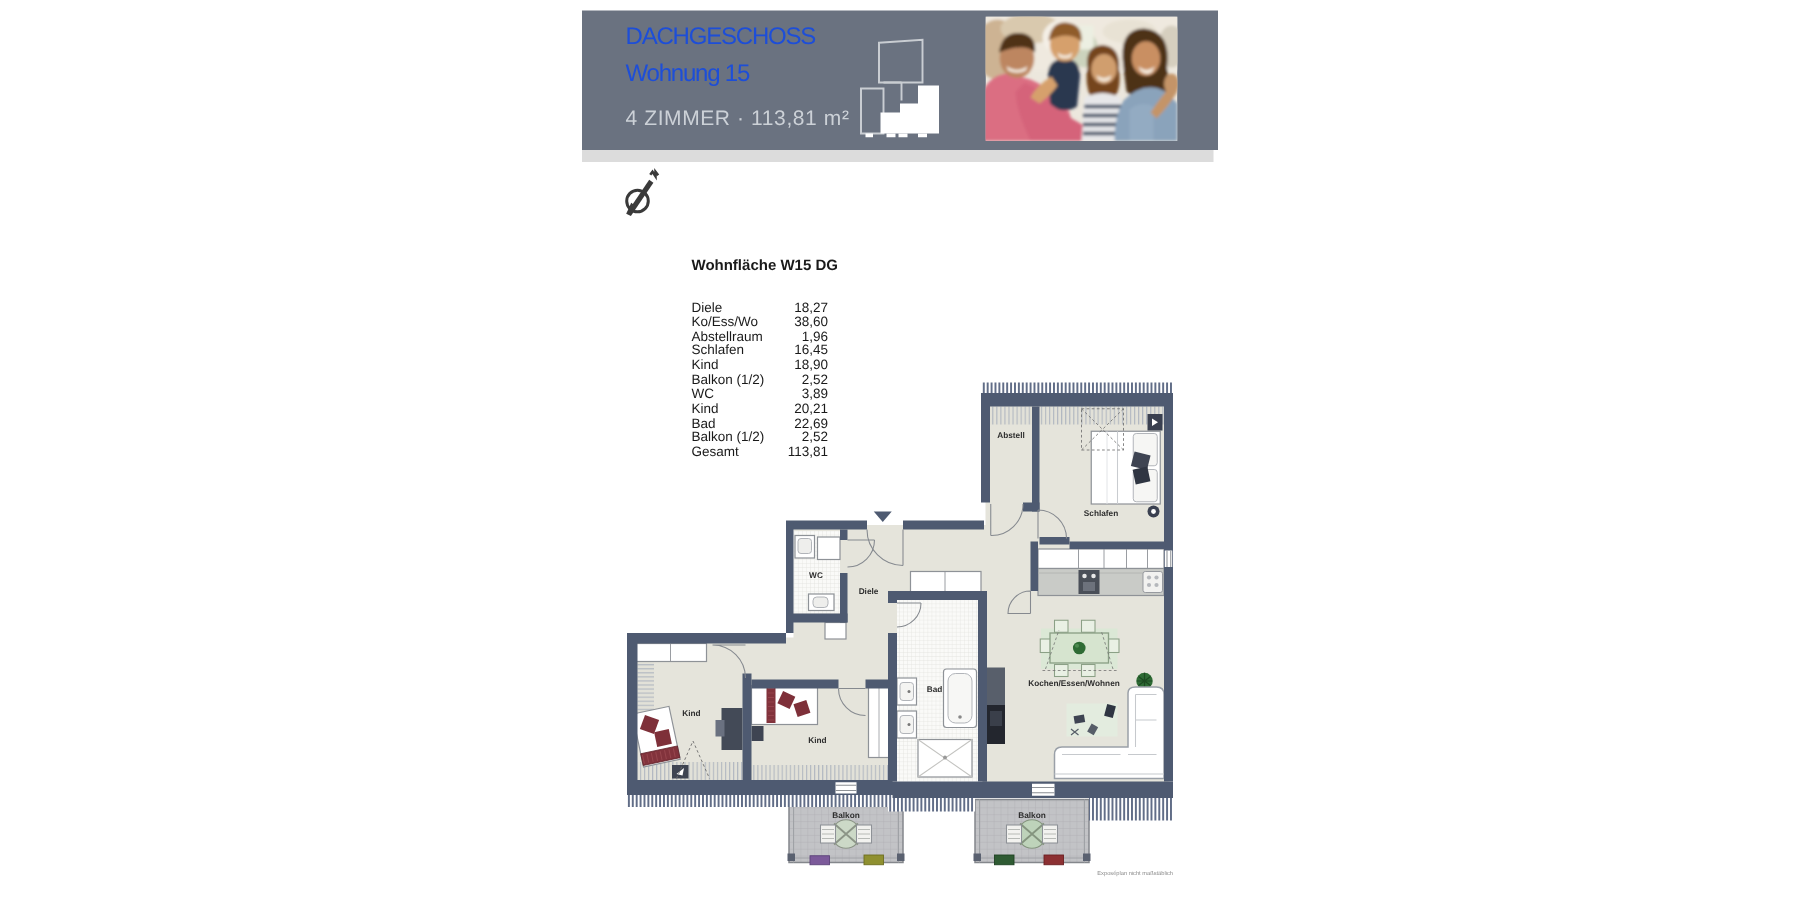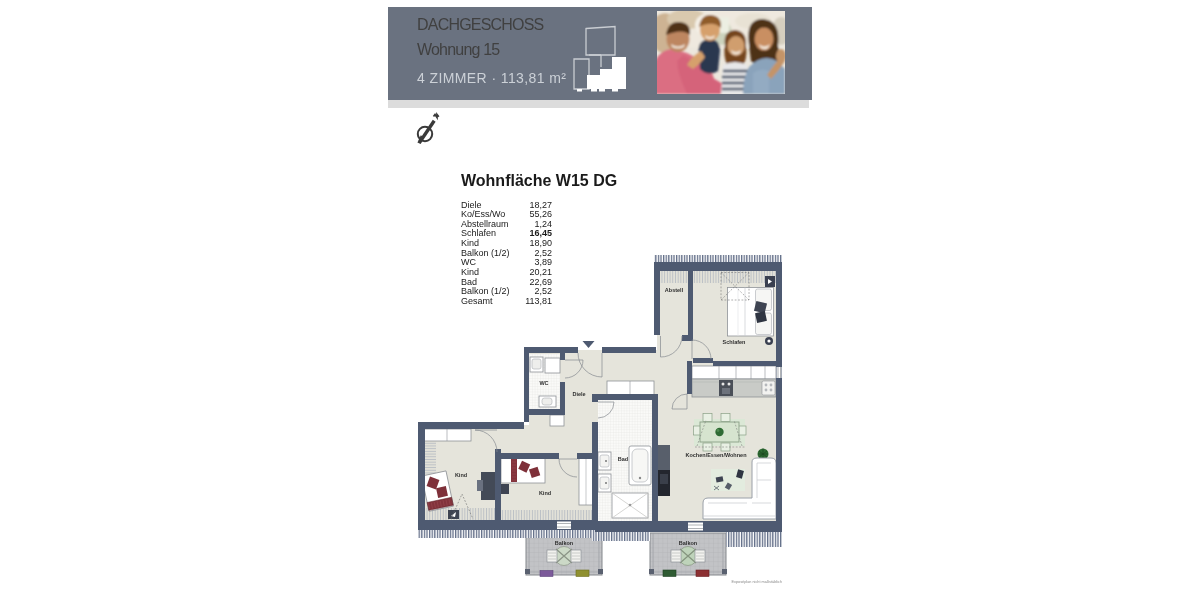--- a/index.html
+++ b/index.html
@@ -6,21 +6,21 @@
   body{font-family:"Liberation Sans", sans-serif;position:relative;}
   .abs{position:absolute;}
 </style>
 </head>
 <body>
 
 <div class="abs" style="left:388px;top:7px;width:424px;height:93px;background:#6a7280;"></div>
 
 <div class="abs" style="left:388px;top:100px;width:421px;height:8px;background:#dcdcdc;"></div>
 
-<div class="abs" style="left:417px;top:11.5px;color:#404040;font-size:16px;line-height:25px;letter-spacing:-0.8px;">DACHGESCHOSS<br>Wohnung 15</div>
+<div class="abs" style="left:417px;top:11.5px;color:#1d4ed8;font-size:16px;line-height:25px;letter-spacing:-0.8px;">DACHGESCHOSS<br>Wohnung 15</div>
 
 <div class="abs" style="left:417px;top:72.5px;color:#ccd1d7;font-size:14px;line-height:10px;letter-spacing:0.4px;">4 ZIMMER · 113,81 m²</div>
 
 <svg class="abs" style="left:568px;top:20px;" width="66" height="75" viewBox="0 0 66 75">
   <g fill="none" stroke="#c9cdd2" stroke-width="1.3">
     <path d="M18 8.5 L47 6.5 L47 35 L18 35 Z"></path>
     <path d="M6 39 L21 39 L21 69 L6 69 Z"></path>
     <path d="M21 35 L33 35 M33 35 L33 47"></path>
   </g>
   <path fill="#ffffff" d="M19 55 L32 55 L32 49 L44 49 L44 37 L58 37 L58 69 L19 69 Z"></path>
@@ -89,27 +89,27 @@
   </g>
 </svg>
 
 <svg class="abs" style="left:408px;top:108px;" width="40" height="42" viewBox="0 0 40 42">
   <circle cx="17" cy="26" r="7.2" fill="none" stroke="#3a3a3a" stroke-width="2"></circle>
   <path d="M9.5 34.5 L24.8 11.8 L27.6 13.8 L12.6 36 Z" fill="#3a3a3a"></path>
   <path d="M9.5 34.5 L16.2 29.6 L12.8 27.2 Z" fill="#3a3a3a"></path>
   <path d="M25.5 8.5 L27 6.5 L29 9.5 L29 6.5 L30.8 8.8" stroke="#3a3a3a" stroke-width="1.7" fill="none"></path>
 </svg>
 
-<div class="abs" style="left:461px;top:171.5px;font-size:16px;font-weight:bold;color:#1a1a1a;">Wohnfläche W15 DG</div>
+<div class="abs" style="left:461px;top:171.5px;font-size:10px;font-weight:bold;color:#1a1a1a;">Wohnfläche W15 DG</div>
 
 <div class="abs" style="left:461px;top:200.5px;width:91px;font-size:9px;line-height:9.65px;color:#1a1a1a;">
   <div>Diele<span style="float:right;margin-left:21px;">18,27</span></div>
-  <div>Ko/Ess/Wo<span style="float:right;">55,26</span></div>
-  <div>Abstellraum<span style="float:right;">1,24</span></div>
-  <div>Schlafen<span style="float:right;font-weight:bold;">16,45</span></div>
+  <div>Ko/Ess/Wo<span style="float:right;">38,60</span></div>
+  <div>Abstellraum<span style="float:right;">1,96</span></div>
+  <div>Schlafen<span style="float:right;">16,45</span></div>
   <div>Kind<span style="float:right;">18,90</span></div>
   <div>Balkon (1/2)<span style="float:right;">2,52</span></div>
   <div>WC<span style="float:right;text-align:right;">3,89</span></div>
   <div>Kind<span style="float:right;">20,21</span></div>
   <div>Bad<span style="float:right;">22,69</span></div>
   <div>Balkon (1/2)<span style="float:right;">2,52</span></div>
   <div style="font-weight:normal;">Gesamt<span style="float:right;">113,81</span></div>
 </div>
 
 <svg class="abs" style="left:400px;top:245px;" width="400" height="345" viewBox="400 245 400 345">

